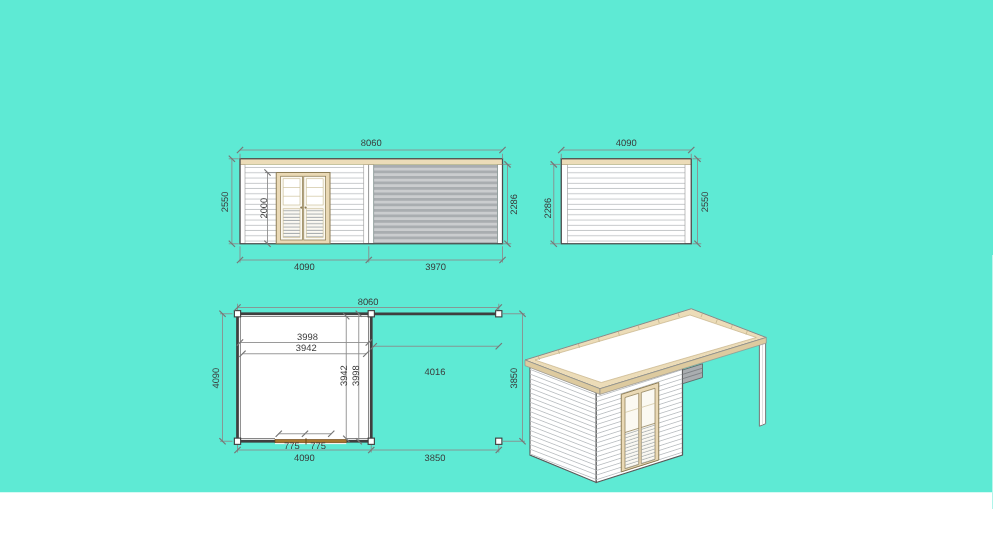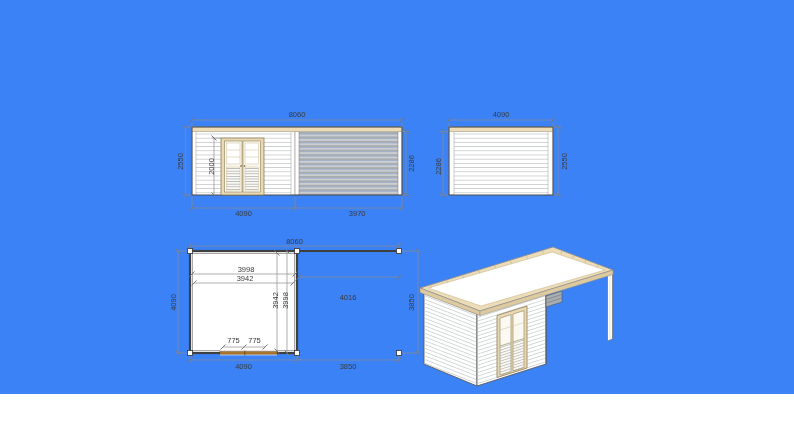--- a/index.html
+++ b/index.html
@@ -1,22 +1,22 @@
 <!DOCTYPE html>
 <html><head>
 <meta charset="utf-8">
 <style>
   html,body{margin:0;padding:0;background:#fff;}
-  #stage{position:relative;width:794px;height:394px;background:#3b82f6;overflow:hidden;
+  #stage{position:relative;width:794px;height:394px;background:#5eead4;overflow:hidden;
          font-family:"Liberation Sans",sans-serif;}
   #stage svg{position:absolute;left:0;top:0;}
   .labels{position:absolute;left:0;top:0;width:794px;height:446px;pointer-events:none;}
   .dim{position:absolute;font-size:7.5px;line-height:9px;color:#3a3a3a;text-align:center;
        width:34px;height:9px;white-space:nowrap;}
-  .dim.small{width:22px;}
+  .dim.small{width:22px;margin-top:16px;}
   .dim.v{transform:rotate(-90deg);transform-origin:center center;}
 </style>
 </head>
 <body>
 
 <div id="stage">
 
 <svg width="794" height="446" viewBox="0 0 794 446">
   <defs>
     <pattern id="hsid" width="8" height="4.2" patternUnits="userSpaceOnUse">
@@ -208,21 +208,21 @@
   </g>
 </svg>
 
 <div class="labels">
 
   <span class="dim" style="left:280px;top:110px;">8060</span>
   <span class="dim v" style="left:163px;top:156.5px;">2550</span>
   <span class="dim v" style="left:194px;top:161.5px;">2000</span>
   <span class="dim v" style="left:393.5px;top:158.5px;">2286</span>
   <span class="dim" style="left:226.5px;top:209px;">4090</span>
-  <span class="dim" style="left:331.5px;top:209px;text-align:right;">3970</span>
+  <span class="dim" style="left:331.5px;top:209px;">3970</span>
 
   <span class="dim" style="left:484px;top:110px;">4090</span>
   <span class="dim v" style="left:420.5px;top:161.5px;">2286</span>
   <span class="dim v" style="left:546.5px;top:156.5px;">2550</span>
 
   <span class="dim" style="left:277.5px;top:236.5px;">8060</span>
   <span class="dim" style="left:229px;top:264.5px;">3998</span>
   <span class="dim" style="left:228px;top:274px;">3942</span>
   <span class="dim" style="left:331px;top:280.5px;margin-top:12px;">4016</span>
   <span class="dim v" style="left:156px;top:298px;">4090</span>

